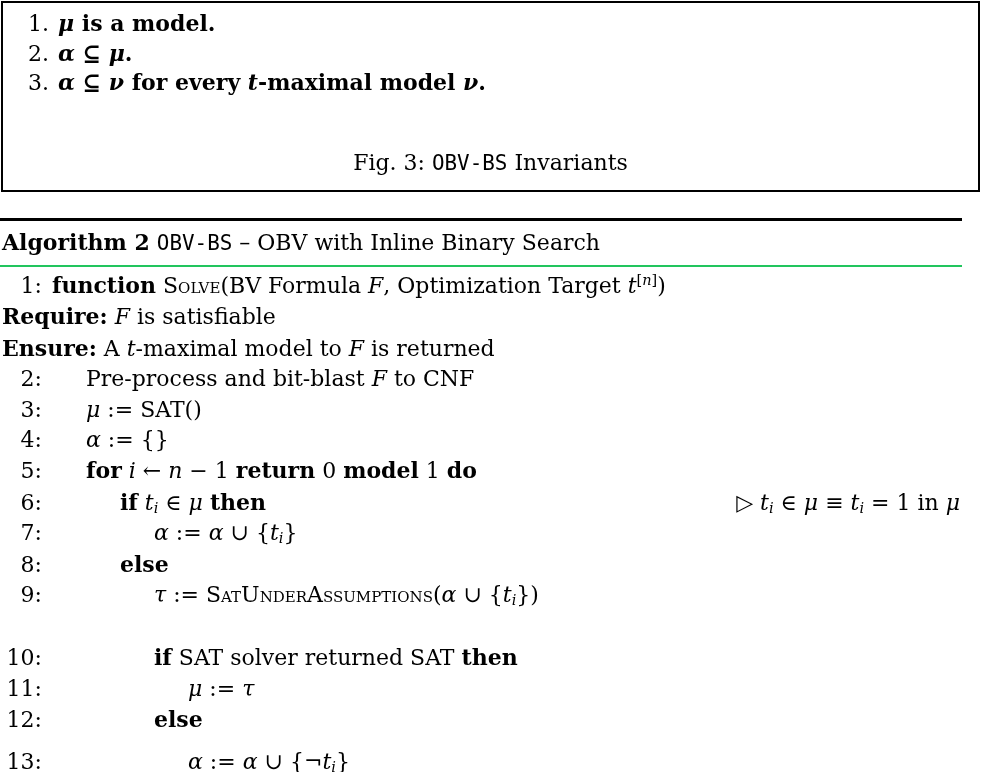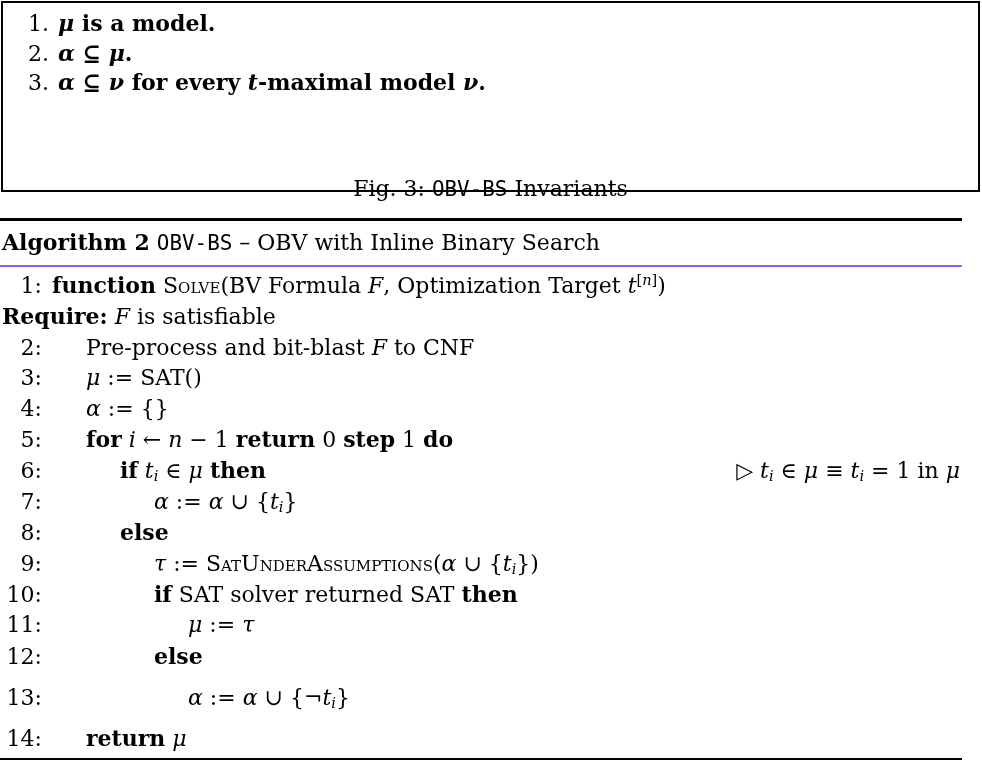--- a/index.html
+++ b/index.html
@@ -11,25 +11,25 @@
   }
   
   .fig-box{
     box-sizing:border-box;width:979px;height:191px;
     margin:1px 0 0 1px;border:2px solid #000;
     padding-top:6px;
   }
   .fig-item{display:flex;line-height:29.5px;white-space:pre;}
   .fig-num{flex:none;width:46px;text-align:right;}
   .fig-text{padding-left:9px;font-weight:bold;}
-  .fig-caption{text-align:center;margin-top:76px;line-height:30px;white-space:pre;}
+  .fig-caption{text-align:center;margin-top:50px;line-height:30px;white-space:pre;}
   
   .algo{width:962px;margin-top:26px;}
   .algo-title{
-    border-top:3px solid #000;border-bottom:2px solid #8b5cf6;
+    border-top:3px solid #000;border-bottom:2px solid #22c55e;
     padding:6px 0 7px 2px;line-height:30px;white-space:pre;
   }
   .algo-body{border-bottom:2px solid #000;padding:3px 0 4px;}
   .algo-line{display:flex;align-items:baseline;line-height:30.4px;white-space:pre;}
   .algo-line:last-child{margin-top:9px;}
   .num{flex:none;width:42px;text-align:right;}
   .label-content{padding-left:2px;}
   .comment{margin-left:auto;padding-right:2px;}
   
   .b{font-weight:bold;}
@@ -50,27 +50,28 @@
       <div class="fig-item"><span class="fig-num">3.</span><span class="fig-text"><span class="i">α</span><span> ⊆ </span><span class="i">ν</span><span> for every </span><span class="i">t</span><span>-maximal model </span><span class="i">ν</span><span>.</span></span></div>
     </div>
   <div class="fig-caption"><span>Fig. 3: </span><span class="tt">OBV-BS</span><span> Invariants</span></div>
 </div>
 
 <div class="algo">
   <div class="algo-title"><span class="b">Algorithm 2</span><span> </span><span class="tt">OBV-BS</span><span> – OBV with Inline Binary Search</span></div>
   <div class="algo-body">
       <div class="algo-line"><span class="num">1:</span><span class="content" style="padding-left: 10px;"><span class="b">function</span><span> </span><span class="sc">Solve</span><span>(BV Formula </span><span class="i">F</span><span>, Optimization Target </span><span class="i">t</span><span class="sup">[</span><span class="sup i">n</span><span class="sup">]</span><span>)</span></span></div>
       <div class="algo-line"><span class="label-content"><span class="b">Require:</span><span> </span><span class="i">F</span><span> is satisfiable</span></span></div>
+      <div class="algo-line"><span class="label-content"><span class="b">Ensure:</span><span> A </span><span class="i">t</span><span>-maximal model to </span><span class="i">F</span><span> is returned</span></span></div>
       <div class="algo-line"><span class="num">2:</span><span class="content" style="padding-left: 44px;"><span>Pre-process and bit-blast </span><span class="i">F</span><span> to CNF</span></span></div>
       <div class="algo-line"><span class="num">3:</span><span class="content" style="padding-left: 44px;"><span class="i">μ</span><span> := SAT()</span></span></div>
       <div class="algo-line"><span class="num">4:</span><span class="content" style="padding-left: 44px;"><span class="i">α</span><span> := {}</span></span></div>
-      <div class="algo-line"><span class="num">5:</span><span class="content" style="padding-left: 44px;"><span class="b">for</span><span> </span><span class="i">i</span><span> ← </span><span class="i">n</span><span> − 1 </span><span class="b">return</span><span> 0 </span><span class="b">step</span><span> 1 </span><span class="b">do</span></span></div>
+      <div class="algo-line"><span class="num">5:</span><span class="content" style="padding-left: 44px;"><span class="b">for</span><span> </span><span class="i">i</span><span> ← </span><span class="i">n</span><span> − 1 </span><span class="b">return</span><span> 0 </span><span class="b">model</span><span> 1 </span><span class="b">do</span></span></div>
       <div class="algo-line"><span class="num">6:</span><span class="content" style="padding-left: 78px;"><span class="b">if</span><span> </span><span class="i">t</span><span class="sub i">i</span><span> ∈ </span><span class="i">μ</span><span> </span><span class="b">then</span></span><span class="comment"><span>▷ </span><span class="i">t</span><span class="sub i">i</span><span> ∈ </span><span class="i">μ</span><span> ≡ </span><span class="i">t</span><span class="sub i">i</span><span> = 1 in </span><span class="i">μ</span></span></div>
       <div class="algo-line"><span class="num">7:</span><span class="content" style="padding-left: 112px;"><span class="i">α</span><span> := </span><span class="i">α</span><span> ∪ {</span><span class="i">t</span><span class="sub i">i</span><span>}</span></span></div>
       <div class="algo-line"><span class="num">8:</span><span class="content" style="padding-left: 78px;"><span class="b">else</span></span></div>
       <div class="algo-line"><span class="num">9:</span><span class="content" style="padding-left: 112px;"><span class="i">τ</span><span> := </span><span class="sc">SatUnderAssumptions</span><span>(</span><span class="i">α</span><span> ∪ {</span><span class="i">t</span><span class="sub i">i</span><span>})</span></span></div>
-      <div class="algo-line"><span class="num">10:</span><span class="content" style="padding-left: 112px;"><span class="b">if</span><span> SAT solver returned SAT </span><span class="b">then</span></span></div>
+      <div class="algo-line"><span class="num">10:</span><span class="content" style="padding-left: 112px; margin-top: 32px;"><span class="b">if</span><span> SAT solver returned SAT </span><span class="b">then</span></span></div>
       <div class="algo-line"><span class="num">11:</span><span class="content" style="padding-left: 146px;"><span class="i">μ</span><span> := </span><span class="i">τ</span></span></div>
       <div class="algo-line"><span class="num">12:</span><span class="content" style="padding-left: 112px;"><span class="b">else</span></span></div>
       <div class="algo-line"><span class="num">13:</span><span class="content" style="padding-left: 146px; margin-top: 11px;"><span class="i">α</span><span> := </span><span class="i">α</span><span> ∪ {¬</span><span class="i">t</span><span class="sub i">i</span><span>}</span></span></div>
       <div class="algo-line"><span class="num">14:</span><span class="content" style="padding-left: 44px;"><span class="b">return</span><span> </span><span class="i">μ</span></span></div>
     </div>
 </div>
 
 </body></html>

